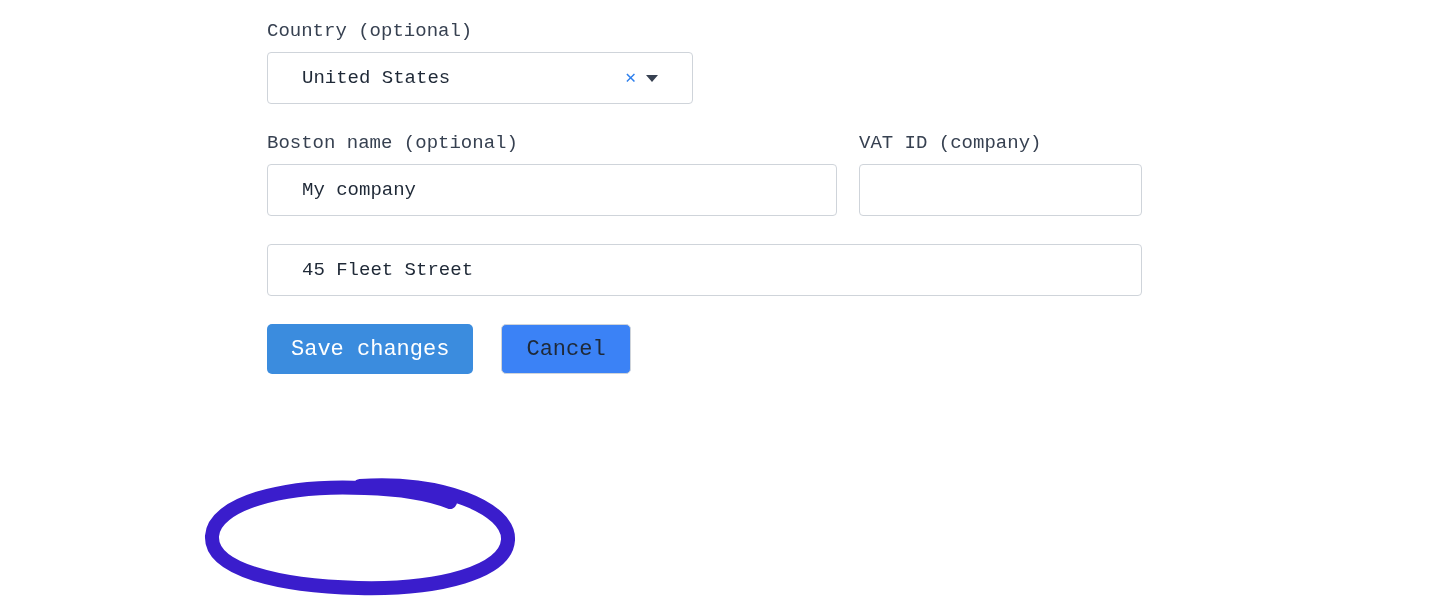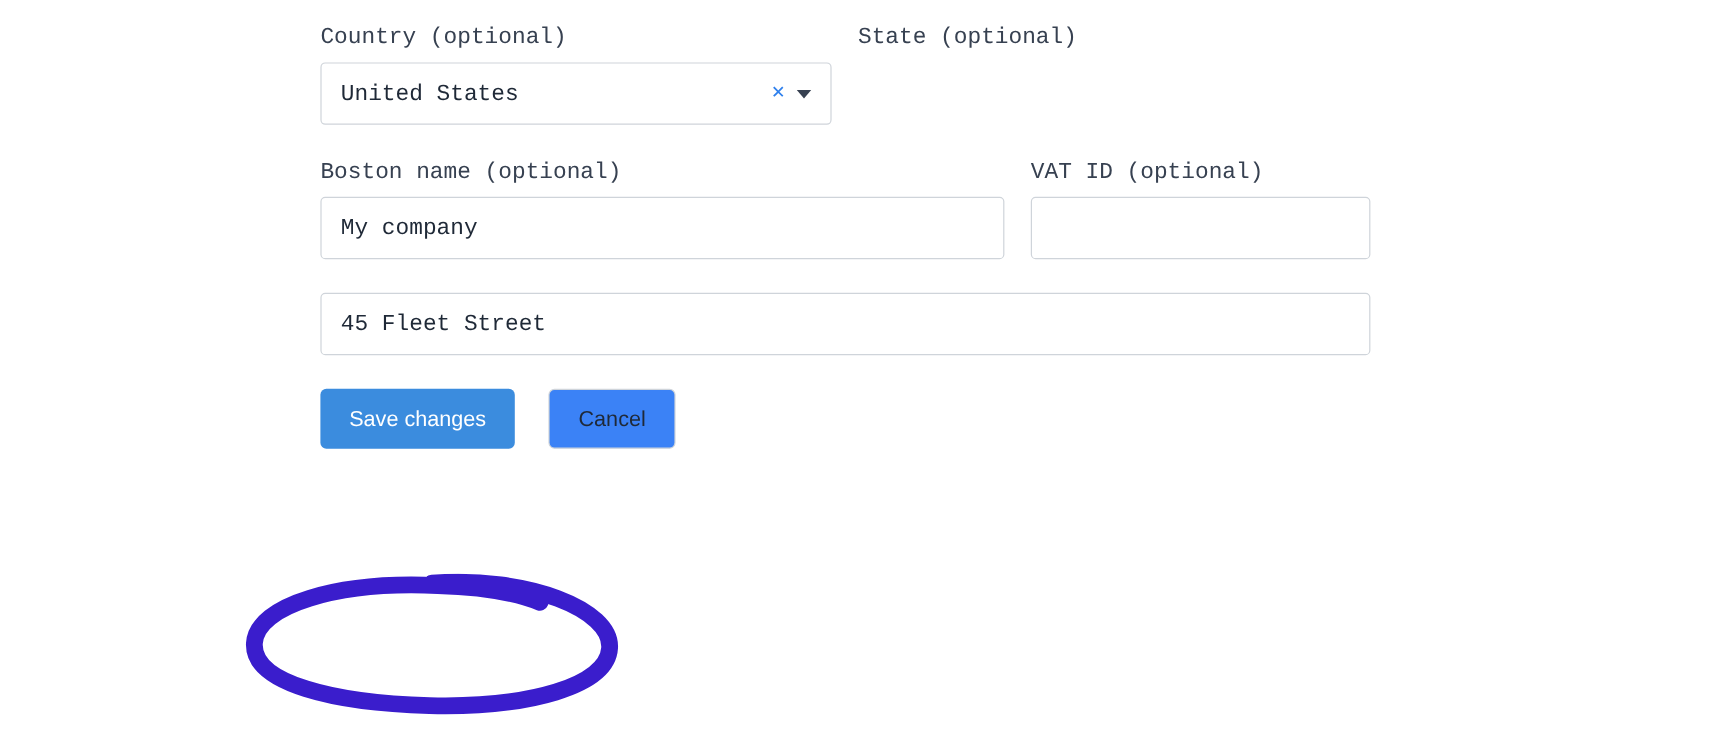--- a/index.html
+++ b/index.html
@@ -33,21 +33,21 @@
     }
     .label {
       font-size: 19px;
       color: #374151;
       margin-bottom: 10px;
       font-weight: 400;
     }
     .input, .select-box {
       border: 1px solid #cfd4da;
       border-radius: 4px;
-      padding: 13px 16px;
+      padding: 13px 34px;
       font-size: 19px;
       color: #1f2937;
       background: #ffffff;
       outline: none;
       font-family: inherit;
       height: 52px;
       gap: 17px;
     }
     .select-box {
       display: flex;
@@ -97,24 +97,24 @@
     
     .buttons-row {
       display: flex;
       gap: 28px;
       margin-top: 10px;
       position: relative;
       z-index: 2;
     }
     .btn {
       padding: 12px 24px;
-      font-size: 18px;
+      font-size: 22px;
       border-radius: 5px;
       cursor: pointer;
-      font-family: Liberation Sans, sans-serif;
+      font-family: Liberation Mono, monospace;
       border: none;
       height: 50px;
     }
     .btn-primary {
       background: #3b8cde;
       color: #ffffff;
       font-weight: 500;
     }
     .btn-secondary {
       background: #3b82f6;
@@ -144,31 +144,30 @@
       <label class="label">Country (optional)</label>
       <div class="select-box">
         <span class="select-value">United States</span>
         <div class="select-controls">
           <span class="clear-icon">✕</span>
           <span class="chevron-icon"></span>
         </div>
       </div>
     </div>
     <div class="field-group state-field">
-      <label class="label">State (optional)</label>
     </div>
   </div>
 
   <div class="row">
     <div class="field-group company-field">
       <label class="label">Boston name (optional)</label>
       <input class="input" type="text" value="My company" style="">
     </div>
     <div class="field-group vat-field">
-      <label class="label">VAT ID (optional)</label>
+      <label class="label">VAT ID (company)</label>
       <input class="input" type="text" value="" style="">
     </div>
   </div>
 
   <div class="row">
     <div class="field-group address-field">
       <input class="input" type="text" value="45 Fleet Street" style="">
     </div>
   </div>
 

